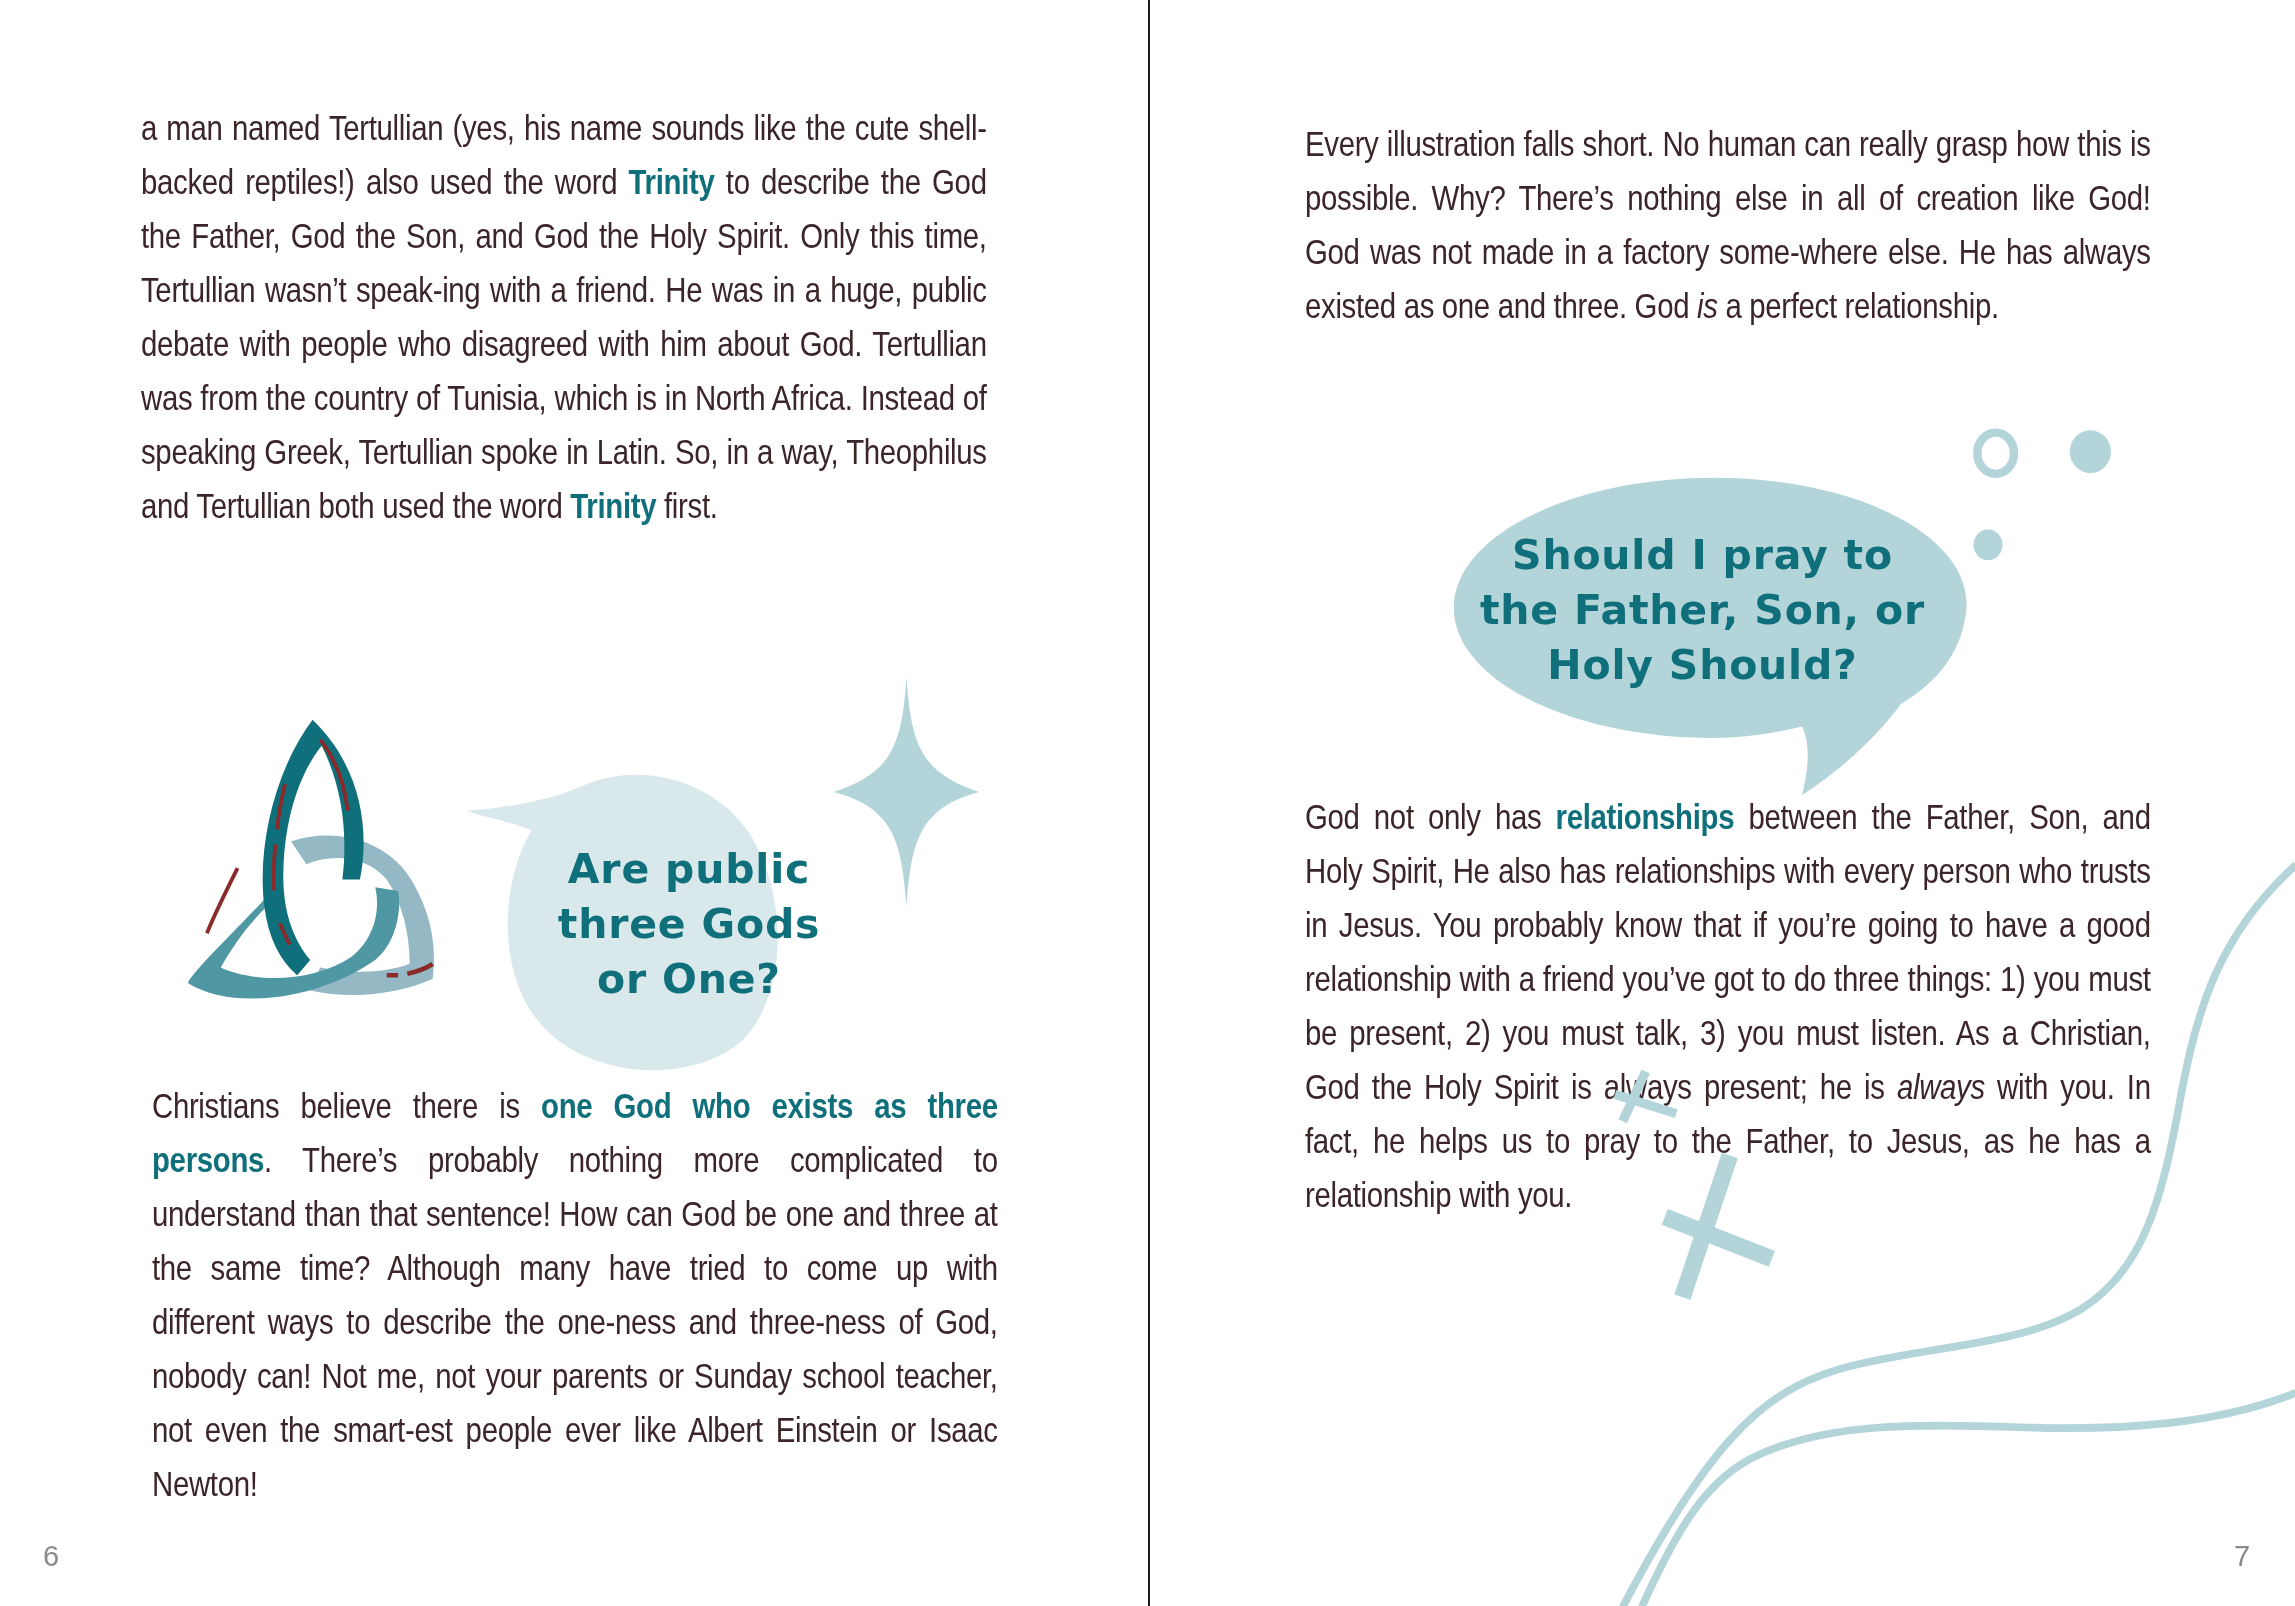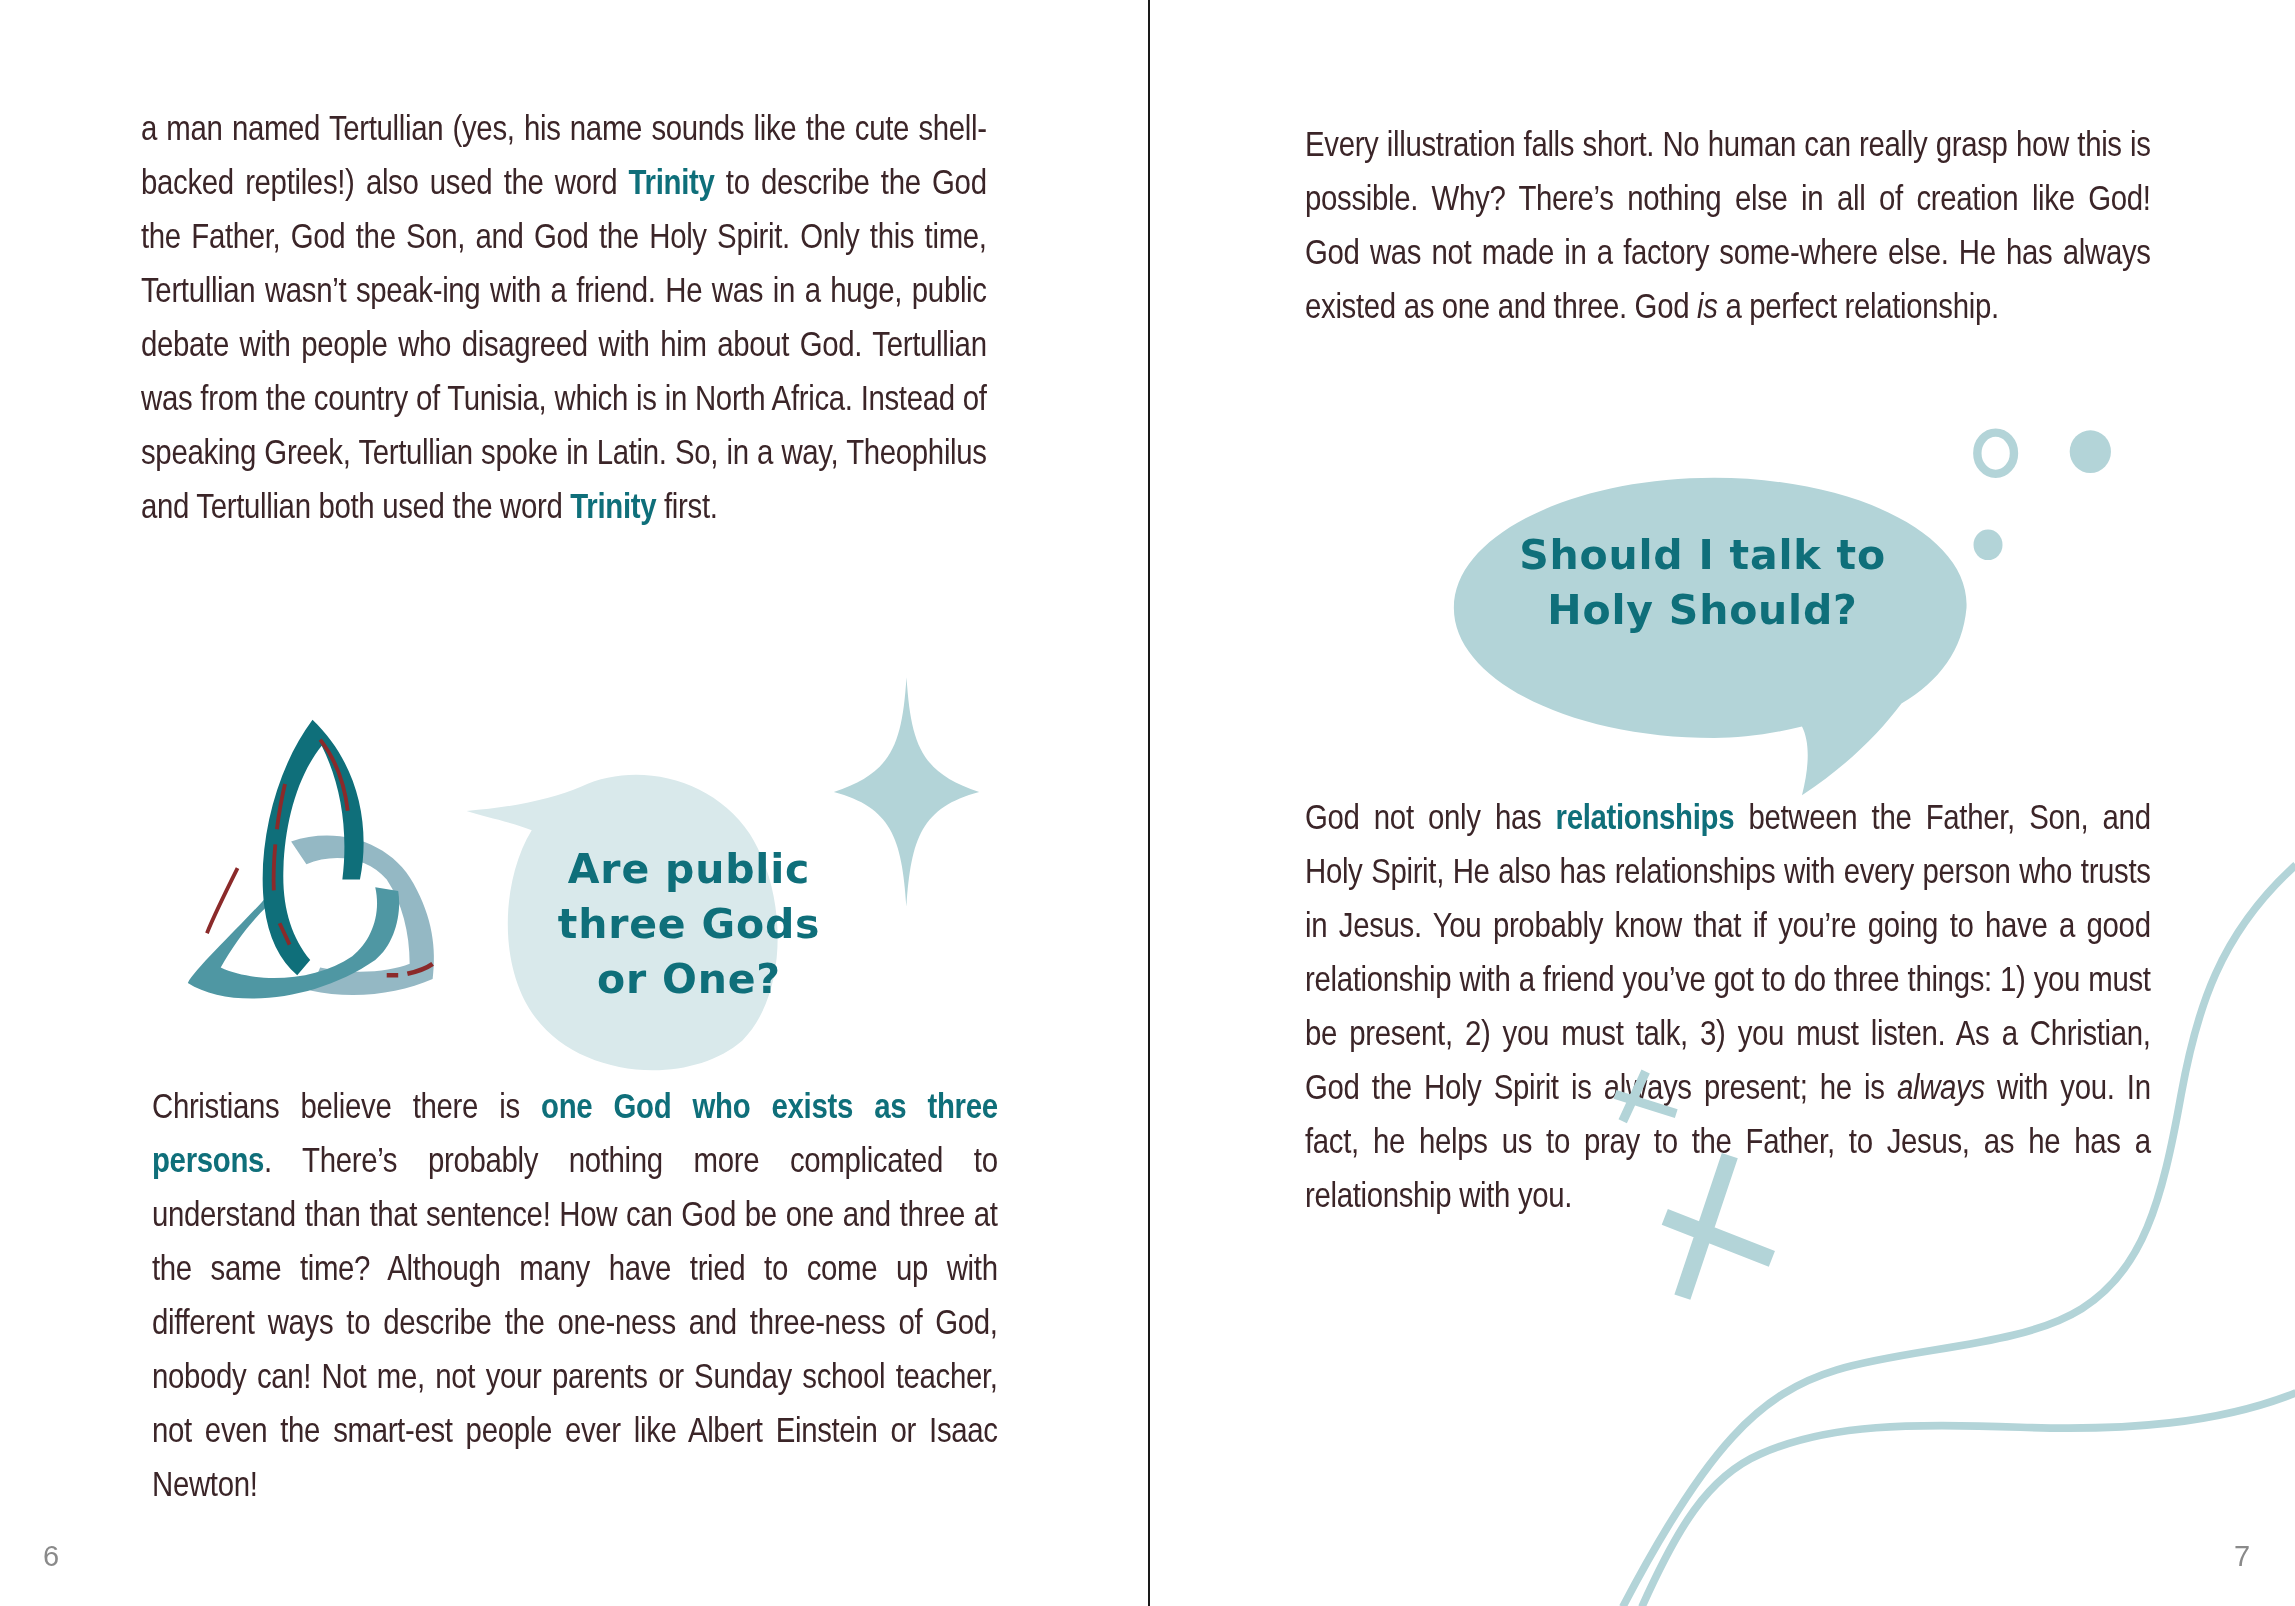--- a/index.html
+++ b/index.html
@@ -76,21 +76,22 @@
   <svg style="left:1959px;top:421px;" width="168" height="153" viewBox="0 0 220 200">
     <ellipse cx="48" cy="42" rx="24" ry="27" fill="none" stroke="#b3d4d8" stroke-width="11"></ellipse>
     <ellipse cx="172" cy="40" rx="27" ry="28" fill="#b3d4d8"></ellipse>
     <ellipse cx="38" cy="162" rx="19" ry="20" fill="#b3d4d8"></ellipse>
   </svg>
 
   <svg style="left:1450px;top:474px;" width="528" height="329" viewBox="0 0 690 430">
     <path d="M345 5 C 530 5, 680 80, 675 175 C 670 230, 640 270, 590 300 C 560 340, 520 380, 460 420 C 470 380, 470 350, 460 330 C 420 340, 380 345, 345 345 C 160 345, 5 270, 5 175 C 5 80, 160 5, 345 5 Z" fill="#b3d4d8"></path>
   </svg>
   <div class="bubble-text" style="left:1469px;top:528px;width:467px;font-size:41px;line-height:55px;">
-    <div>Should I talk to</div>
+    <div>Should I pray to</div>
+    <div>the Father, Son, or</div>
     <div>Holy Should?</div>
   </div>
 
   <div class="col" style="left:1305px;top:790px;">
     <p><span class="narrow">
       <span>God not only has </span><span class="accent">relationships</span><span> between the Father, Son, and Holy Spirit, He also has relationships with every person who trusts in Jesus. You probably know that if you’re going to have a good relationship with a friend you’ve got to do three things: 1) you must be present, 2) you must talk, 3) you must listen. As a Christian, God the Holy Spirit is always present; he is </span><em>always</em><span> with you. In fact, he helps us to pray to the Father, to Jesus, as he has a relationship with you.</span>
     </span></p>
   </div>
 
   <svg style="left:1592px;top:842px;" width="704" height="765" viewBox="0 0 920 1000">

